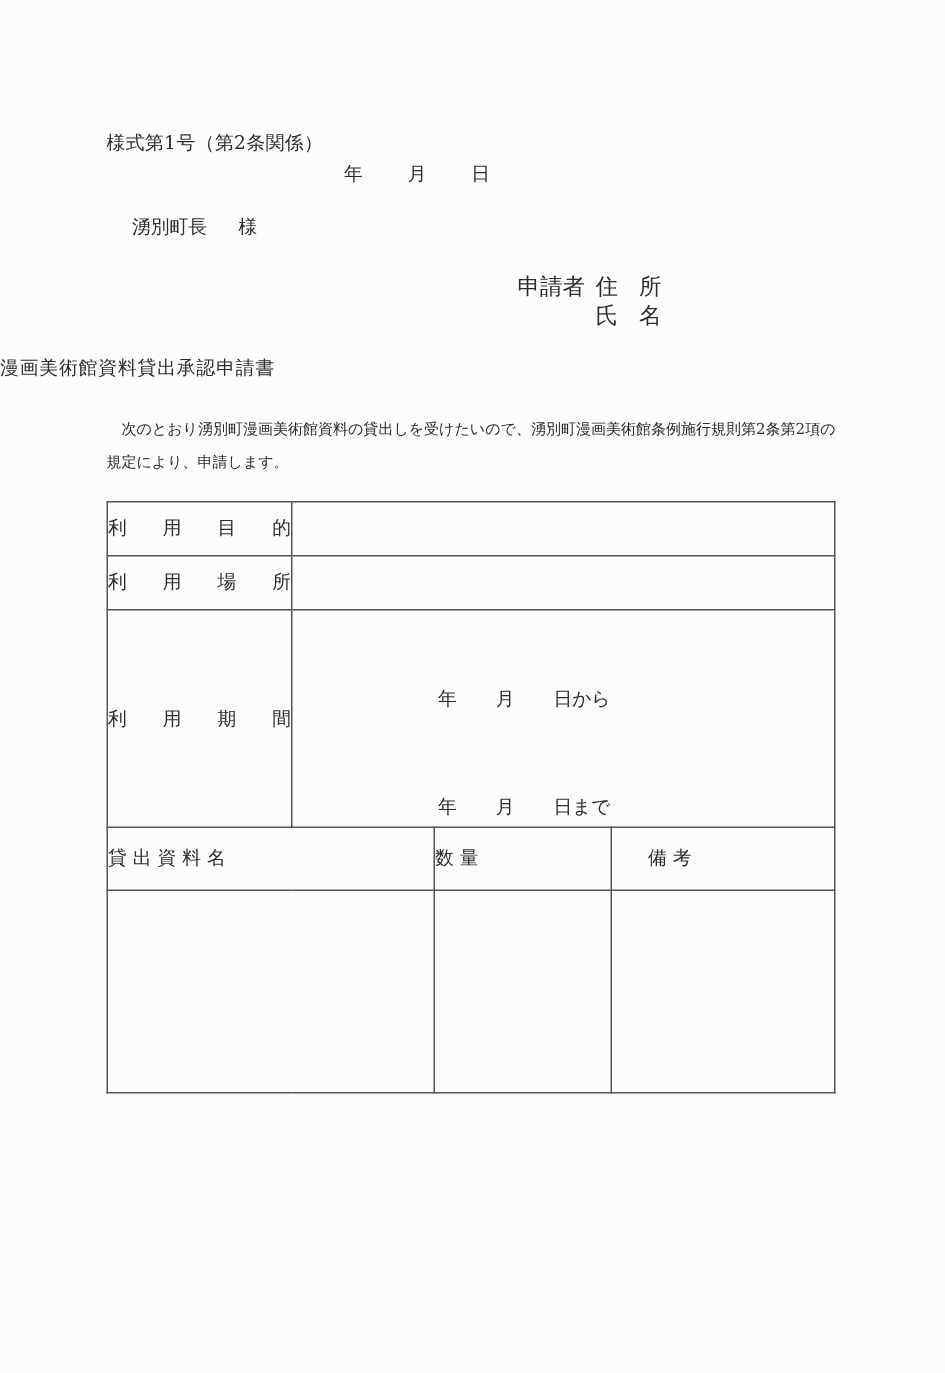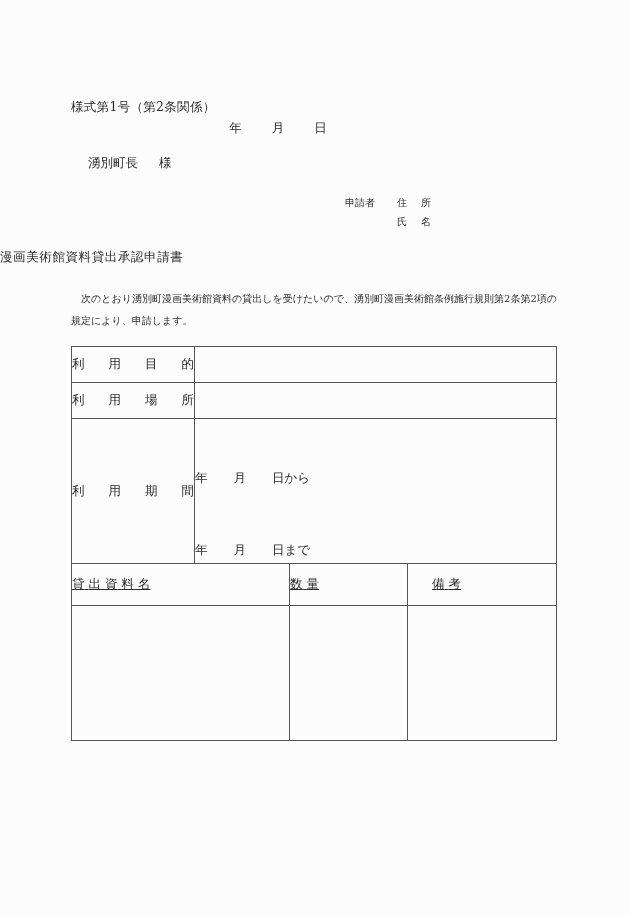--- a/index.html
+++ b/index.html
@@ -11,21 +11,21 @@
     height: 915px;
     background: #fcfcfc;
     font-family: "DejaVu Serif", "Liberation Serif", serif;
     color: #2b2b2b;
     position: relative;
     overflow: hidden;
   }
 
   .page {
     position: absolute;
-    top: 16px;
+    top: 4px;
     left: 0;
     width: 630px;
     height: 880px;
   }
 
   
   .form-number {
     position: absolute;
     left: 71px;
     top: 83px;
@@ -52,23 +52,22 @@
     top: 139px;
     font-size: 12.5px;
     white-space: nowrap;
   }
   .addressee .honorific { margin-left: 17px; }
 
   .applicant {
     position: absolute;
     left: 345px;
     top: 178px;
-    font-size: 10px;
+    font-size: 15px;
     line-height: 19px;
-    font-family: Liberation Mono, monospace;
   }
   .applicant .row {
     white-space: nowrap;
     display: block;
   }
   .applicant .lead {
     display: inline-block;
     width: 52px;
   }
   .applicant .spacer {
@@ -131,33 +130,32 @@
   .label-cell .spread span { display: inline-block; }
 
   .value-cell { }
 
   .period-label { height: 70px; }
   .period-value {
     padding: 9px 0 9px 0;
   }
   .period-value .prow {
     display: block;
-    text-align: left;
+    text-align: center;
     line-height: 26px;
     white-space: nowrap;
     padding-right: 52px;
     margin-top: 46px;
   }
   .period-value .prow .u { display: inline-block; }
   .period-value .prow .u + .u { margin-left: 26px; }
 
   .col-head {
     height: 41px;
     padding: 0 10px;
-    text-decoration: underline;
   }
   .entry-row td { height: 134px; }
 </style>
 </head>
 <body>
 
 <div class="page">
 
   <div class="form-number">様式第1号（第2条関係）</div>
 

